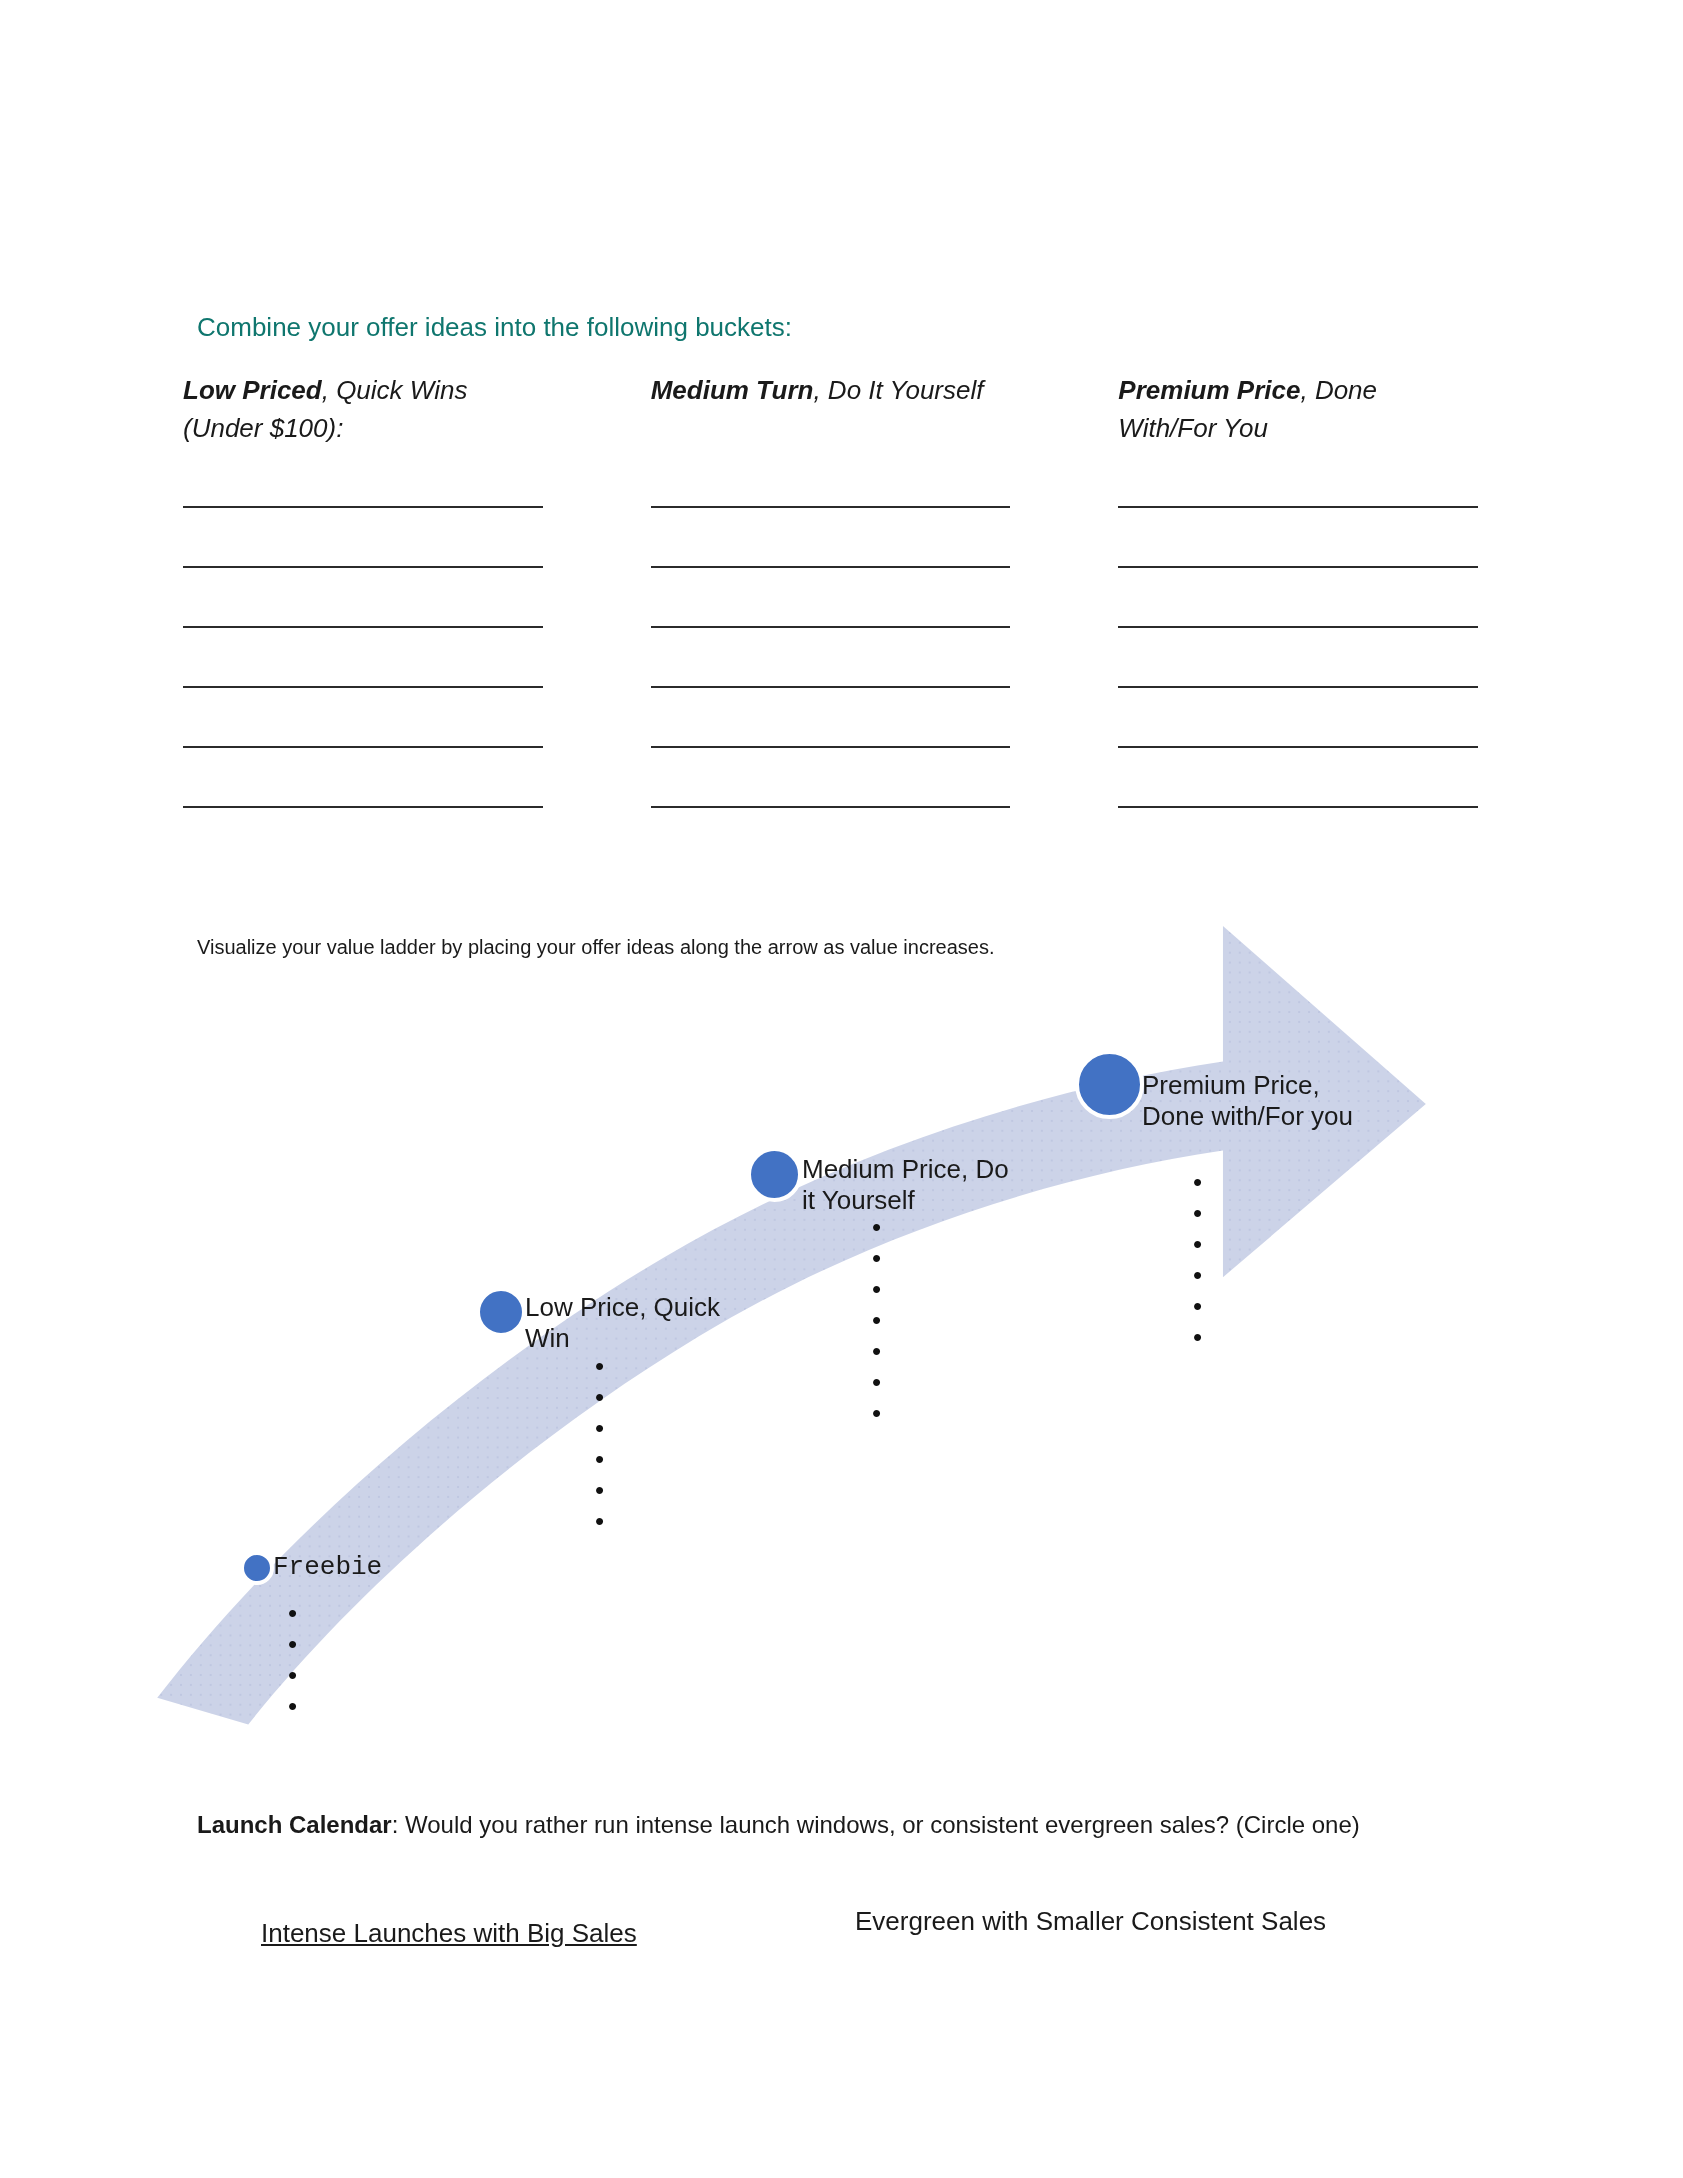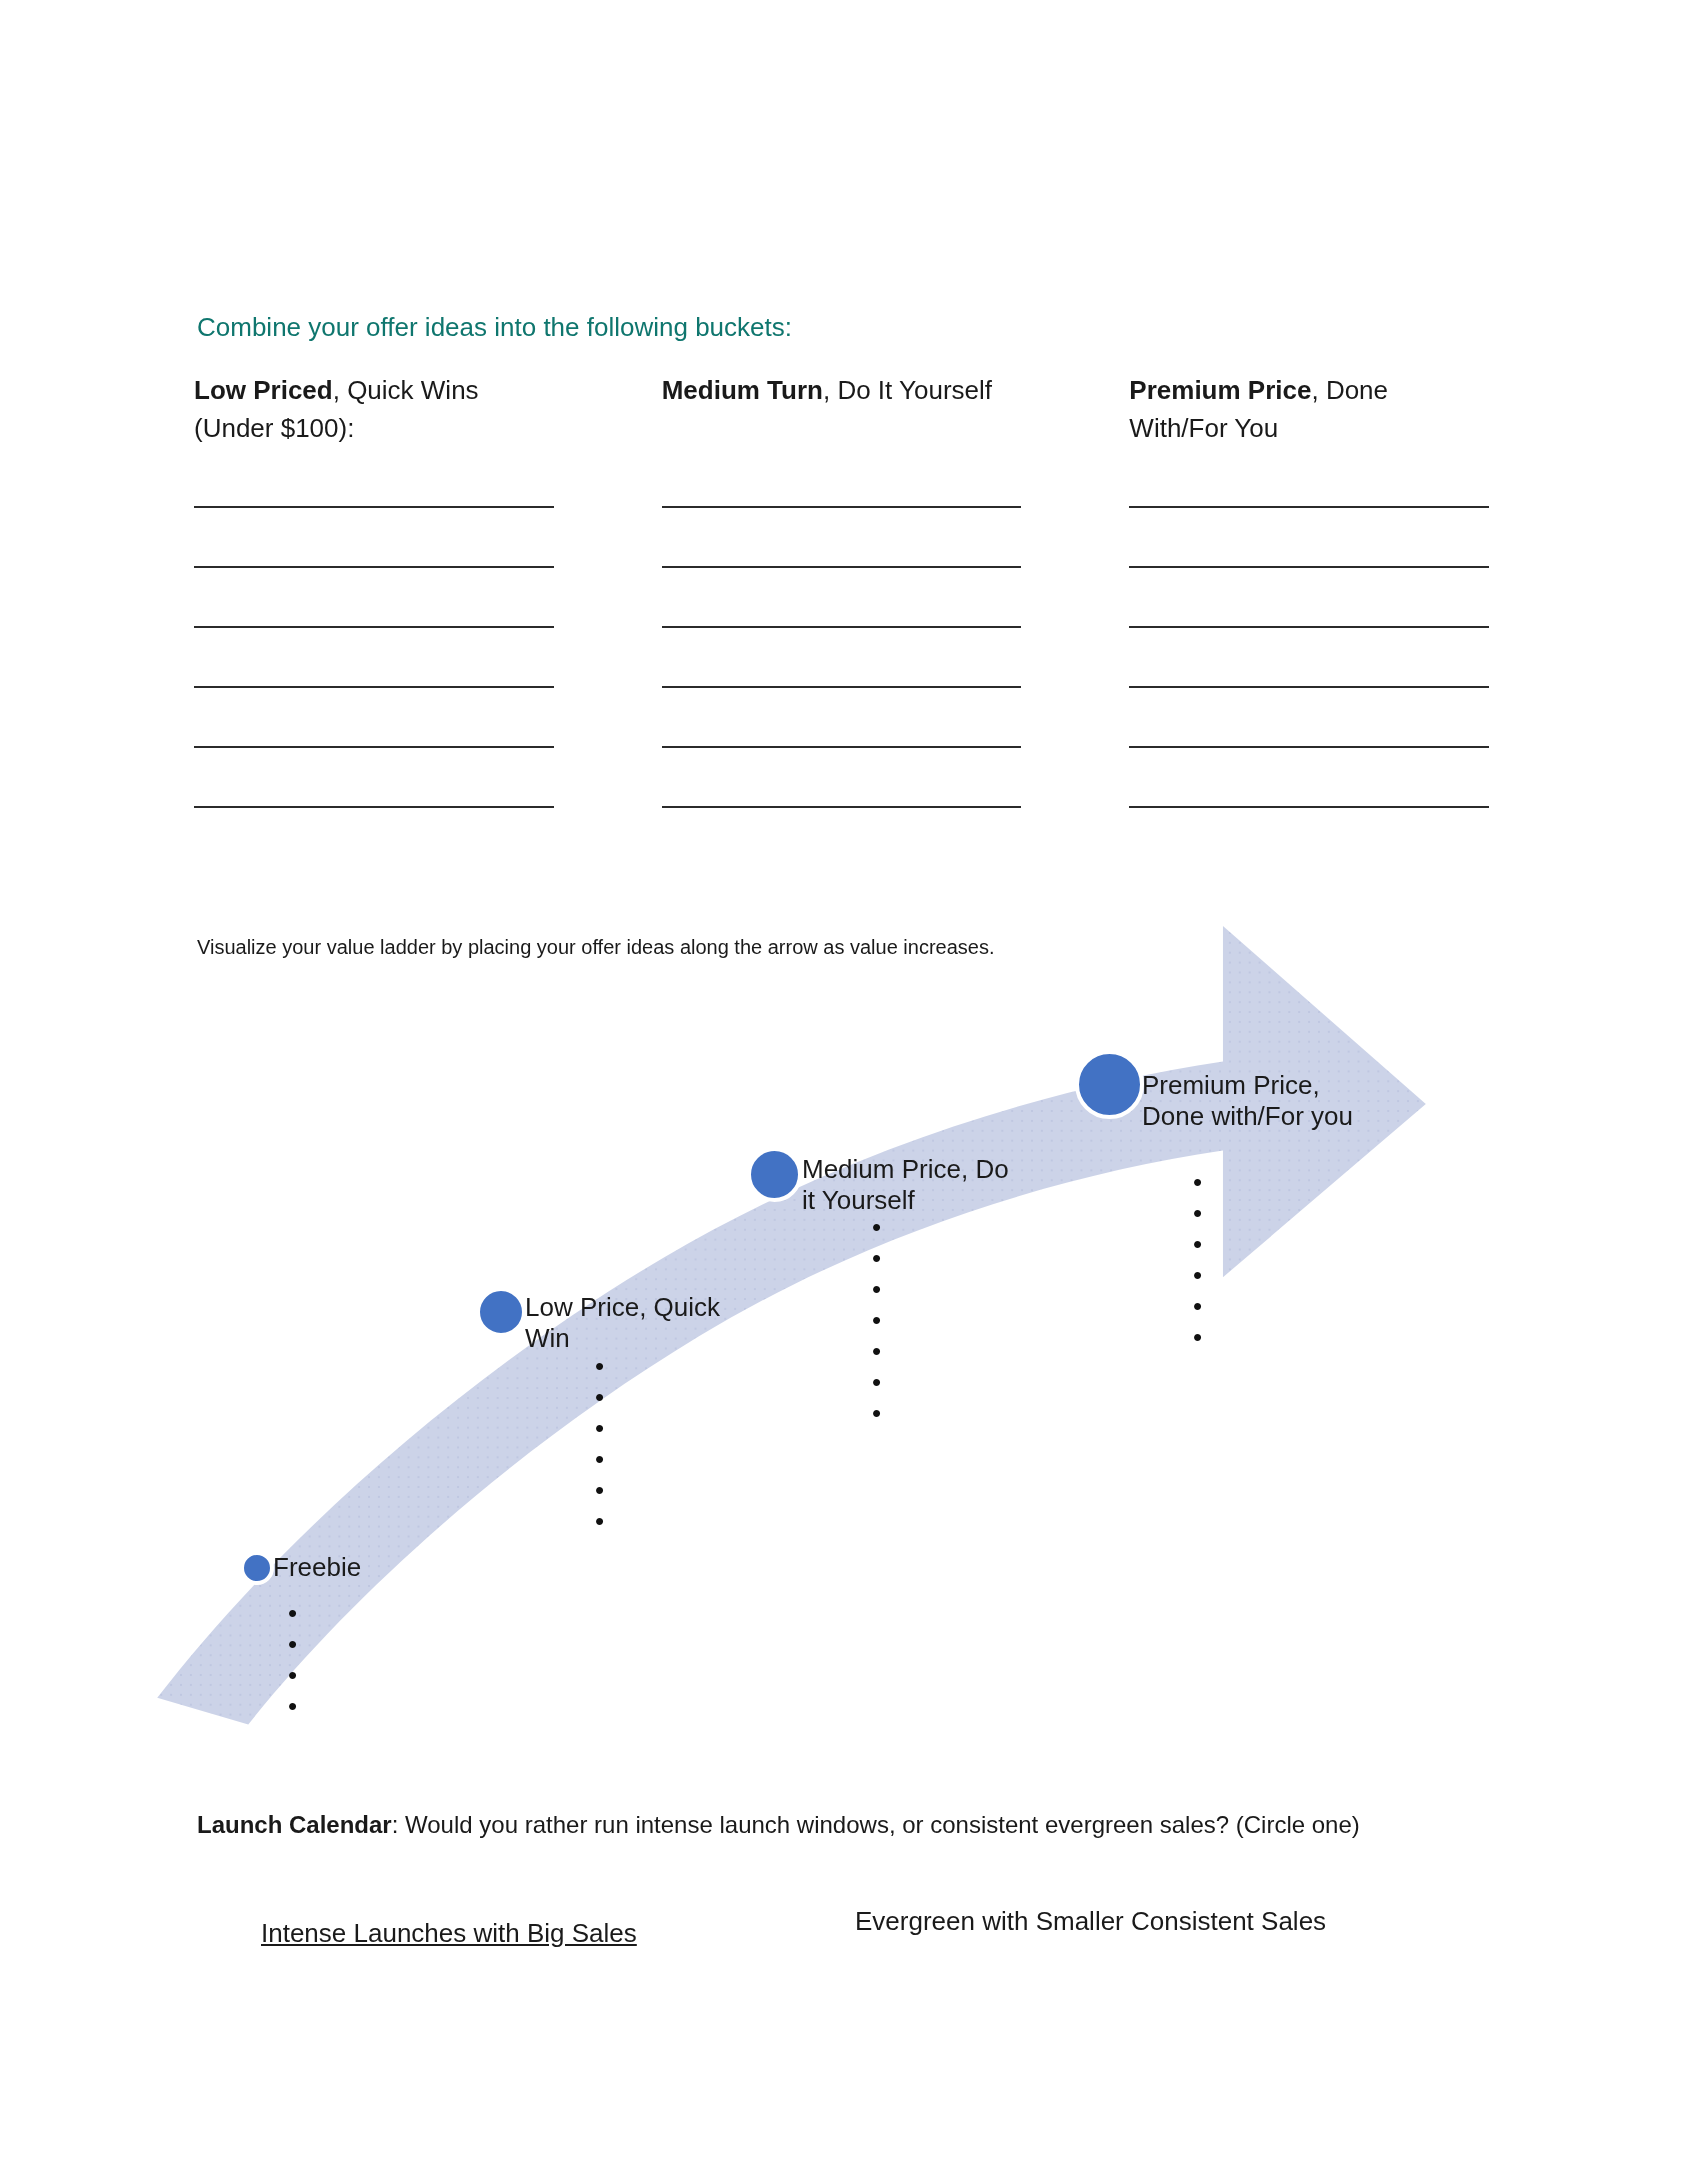--- a/index.html
+++ b/index.html
@@ -48,25 +48,26 @@
     left: 197px;
     top: 312px;
     font-size: 26px;
     color: #0f766e;
     white-space: nowrap;
   }
 
   
   .buckets {
     position: absolute;
-    left: 194px;
+    left: 183px;
     top: 371px;
     width: 1295px;
     display: flex;
     gap: 13px;
+    font-style: italic;
   }
   .bucket-col {
     width: 362px;
     margin-right: 95px;
   }
   .bucket-col:last-child { margin-right: 0; }
 
   .bucket-head {
     font-size: 26px;
     line-height: 38px;
@@ -249,21 +250,21 @@
            L 1290 185
            L 1085 360
            L 1085 232
            C 910 258, 720 320, 555 420
            C 370 532, 205 680, 100 812
            Z"></path>
     </svg>
 
     <div class="node">
       <div class="node-dot" style="left:91px; top:630px; width:34px; height:34px;"></div>
-      <div class="node-label" style="left:124px; top:631px; width:248px;">Freebie</div>
+      <div class="node-label" style="left:124px; top:631px; width:248px;font-family:Liberation Mono, monospace;">Freebie</div>
       <ul class="node-bullets" style="left:139px; top:683px;">
         <li></li>
         <li></li>
         <li></li>
         <li></li>
       </ul>
     </div>
 
     <div class="node">
       <div class="node-dot" style="left:327px; top:366px; width:50px; height:50px;"></div>

